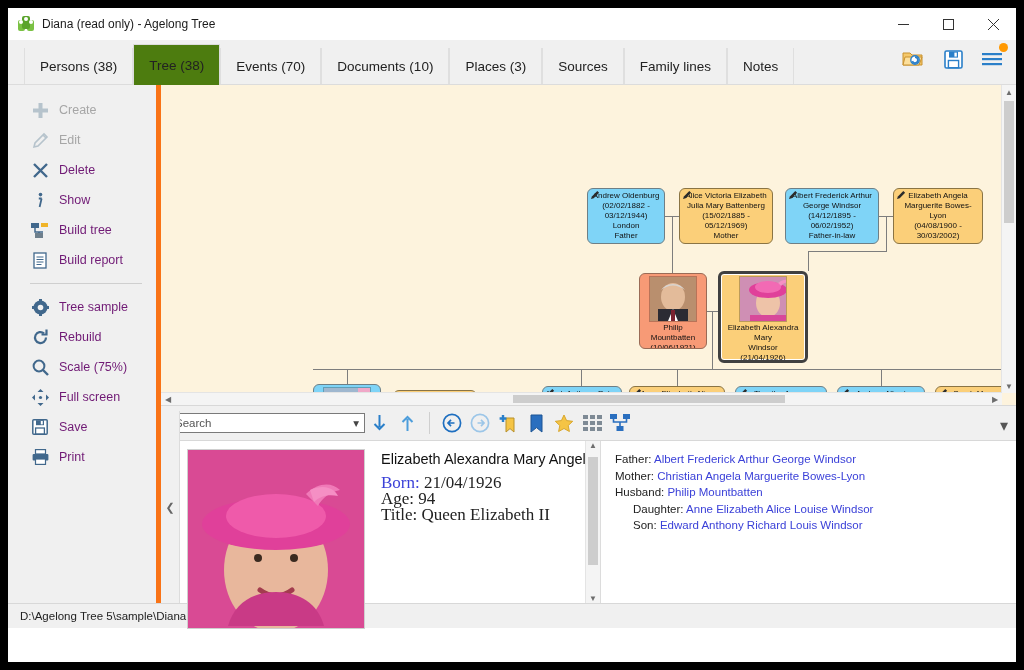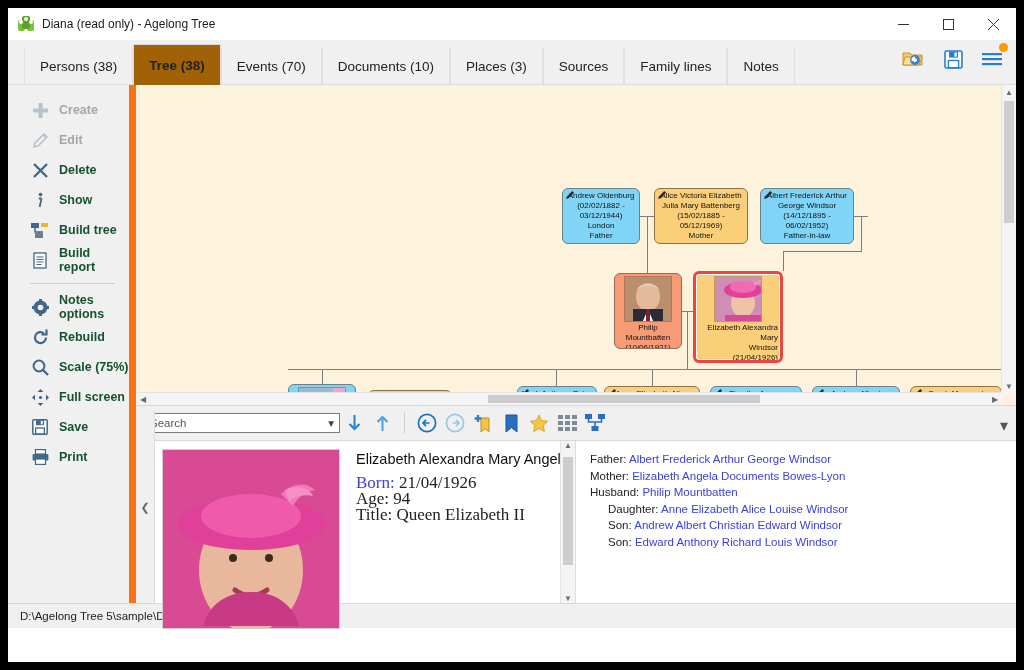--- a/index.html
+++ b/index.html
@@ -20,42 +20,42 @@
   .tb-title{font-size:12px;color:#1b1b1b;}
   .wctrls{position:absolute;right:0;top:0;height:32px;display:flex;}
   .wbtn{width:45px;height:32px;display:flex;align-items:center;justify-content:center;cursor:default;}
   .wbtn svg{display:block;}
 
   
   .tabstrip{height:44px;background:#f0f0f0;position:relative;border-bottom:1px solid #dcdcdc;}
   .tabs{display:flex;height:44px;align-items:flex-end;padding-left:16px;}
   .tab{height:36px;padding:0 15px;display:flex;align-items:center;font-size:13.5px;color:#222;
        background:#f0f0f0;border-left:1px solid #dfdfdf;border-right:1px solid #dfdfdf;cursor:default;}
-  .tab.active{background:#a16207;height:40px;border:1px solid #dcdcdc;border-bottom:none;position:relative;top:1px;font-weight:bold;}
+  .tab.active{background:#4d7c0f;height:40px;border:1px solid #dcdcdc;border-bottom:none;position:relative;top:1px;}
   .hdr-icons{position:absolute;right:10px;top:6px;display:flex;align-items:center;gap:14px;}
   .hdr-ic{width:26px;height:26px;display:flex;align-items:center;justify-content:center;cursor:default;position:relative;}
 
   
   .bodywrap{display:flex;height:518px;background:#fff;}
-  .sidebar{width:128px;background:#f0f0f0;border-right:7px solid #f97316;padding-top:10px;position:relative;box-sizing:border-box;font-weight:bold;}
-  .sb-item{height:30px;display:flex;align-items:center;padding-left:22px;font-size:12.5px;color:#14532d;cursor:default;}
+  .sidebar{width:153px;background:#f0f0f0;border-right:5px solid #f97316;padding-top:10px;position:relative;box-sizing:border-box;}
+  .sb-item{height:30px;display:flex;align-items:center;padding-left:22px;font-size:12.5px;color:#701a75;cursor:default;}
   .sb-item.dim{color:#a6a6a6;}
   .sb-ic{width:20px;height:20px;margin-right:9px;display:flex;align-items:center;justify-content:center;flex:none;}
   .sb-sep{height:1px;background:#cfcfcf;margin:8px 14px 8px 22px;}
 
   .rightcol{flex:1;display:flex;flex-direction:column;min-width:0;}
 
   
   .treepane{height:320px;position:relative;background:#fdf3dd;overflow:hidden;}
   .treeinner{position:absolute;inset:0 14px 12px 0;overflow:hidden;}
   .node{position:absolute;border-radius:6px;box-sizing:border-box;font-size:8px;line-height:10px;
         text-align:center;color:#111;padding:2px 2px;overflow:hidden;cursor:default;}
   .node.m{background:#7fd4f7;border:1px solid #6e7f86;}
   .node.f{background:#fbcf79;border:1px solid #8a7444;}
-  .node.sel{border:3px solid #ef4444;box-shadow:0 0 0 1px #fff inset;text-align:right;}
+  .node.sel{border:3px solid #404040;box-shadow:0 0 0 1px #fff inset;}
   .node.highlight{background:#f79a76;border:1px solid #9a6b56;}
   .node .rel{}
   .node .ph{width:46px;height:44px;margin:0 auto 1px;overflow:hidden;border:1px solid rgba(0,0,0,.25);}
   .pen{position:absolute;left:3px;top:2px;width:9px;height:9px;}
   .ln{position:absolute;background:#7d7d7d;}
   .lnh{height:1px;}.lnv{width:1px;}
 
   
   .vsb{position:absolute;right:0;top:0;bottom:12px;width:14px;background:#f4f4f4;border-left:1px solid #e4e4e4;}
   .hsb{position:absolute;left:0;right:14px;bottom:0;height:12px;background:#f4f4f4;border-top:1px solid #e4e4e4;}
@@ -233,21 +233,21 @@
               <circle cx="8.5" cy="8.5" r="7" fill="#41688c"></circle>
               <circle cx="8.5" cy="8.5" r="2.8" fill="#f0f0f0"></circle>
               <g fill="#41688c">
                 <rect x="7" y="0" width="3" height="3"></rect>
                 <rect x="7" y="14" width="3" height="3"></rect>
                 <rect x="0" y="7" width="3" height="3"></rect>
                 <rect x="14" y="7" width="3" height="3"></rect>
               </g>
             </svg>
           </span>
-          <span>Notes options</span>
+          <span>Tree sample</span>
         </div>
         <div class="sb-item">
           <span class="sb-ic">
             <svg width="17" height="17">
               <path d="M14 8.5a5.5 5.5 0 1 1-2-4.2" fill="none" stroke="#41688c" stroke-width="2.2"></path>
               <path d="M14.5 0.5v5h-5" fill="none" stroke="#41688c" stroke-width="2.2"></path>
             </svg>
           </span>
           <span>Rebuild</span>
         </div>
@@ -328,20 +328,28 @@
               <div class="rel">Mother</div>
             </div>
             <div class="node m" style="left: 624px; top: 103px; width: 94px; height: 56px;">
               <svg class="pen" viewBox="0 0 10 10">
                 <path d="M0 9l1-3 6-6 2 2-6 6z" fill="#2b2b2b"></path>
               </svg>
               <div>Albert Frederick Arthur<br>George Windsor</div>
               <div>(14/12/1895 -<br>06/02/1952)</div>
               <div class="rel">Father-in-law</div>
             </div>
+            <div class="node f" style="left: 732px; top: 103px; width: 90px; height: 56px;">
+              <svg class="pen" viewBox="0 0 10 10">
+                <path d="M0 9l1-3 6-6 2 2-6 6z" fill="#2b2b2b"></path>
+              </svg>
+              <div>Elizabeth Angela<br>Marguerite Bowes-Lyon</div>
+              <div>(04/08/1900 -<br>30/03/2002)</div>
+              <div class="rel">Mother-in-law</div>
+            </div>
             <div class="node highlight" style="left: 478px; top: 188px; width: 68px; height: 76px;">
               <div class="ph"><svg width="46" height="44" viewBox="0 0 46 44">
                   <rect width="46" height="44" fill="#b98f6e"></rect>
                   <ellipse cx="23" cy="20" rx="12" ry="14" fill="#e3bb9a"></ellipse>
                   <path d="M11 13q12-9 24 0-4-6-12-6t-12 6z" fill="#d8d4d0"></path>
                   <rect x="8" y="32" width="30" height="12" fill="#2b2b33"></rect>
                   <path d="M23 32l5 12h-10z" fill="#fff"></path>
                   <rect x="21" y="33" width="4" height="11" fill="#7b2230"></rect>
                 </svg></div>
               <div>Philip Mountbatten</div>
@@ -518,24 +526,23 @@
               </div>
           </div>
           <div class="dvsb">
             <div class="sb-arrow" style="position:absolute;top:0;left:0;right:0;">▲</div>
             <div class="thumb" style="left:2px;right:2px;top:16px;height:108px;"></div>
             <div class="sb-arrow" style="position:absolute;bottom:0;left:0;right:0;">▼</div>
           </div>
         </div>
         <div class="dright" id="rel-host">
             <div class="rrow"><span>Father:</span> <span class="v">Albert Frederick Arthur George Windsor</span></div>
-            <div class="rrow"><span>Mother:</span> <span class="v">Elizabeth Angela Documents Bowes-Lyon</span></div>
+            <div class="rrow"><span>Mother:</span> <span class="v">Christian Angela Marguerite Bowes-Lyon</span></div>
             <div class="rrow"><span>Husband:</span> <span class="v">Philip Mountbatten</span></div>
             <div class="rrow ind"><span>Daughter:</span> <span class="v">Anne Elizabeth Alice Louise Windsor</span></div>
-            <div class="rrow ind"><span>Son:</span> <span class="v">Andrew Albert Christian Edward Windsor</span></div>
             <div class="rrow ind"><span>Son:</span> <span class="v">Edward Anthony Richard Louis Windsor</span></div>
           </div>
       </div>
 
     </div>
   </div>
 
   <div class="status">
     <span>D:\Agelong Tree 5\sample\Diana.at5 (persons: 38)</span>
   </div>

